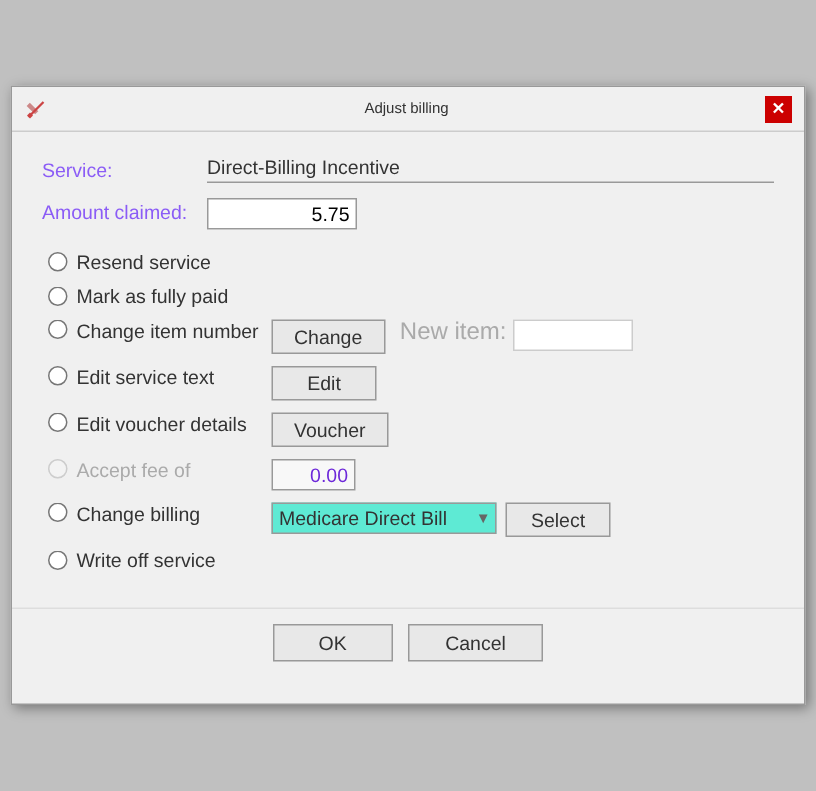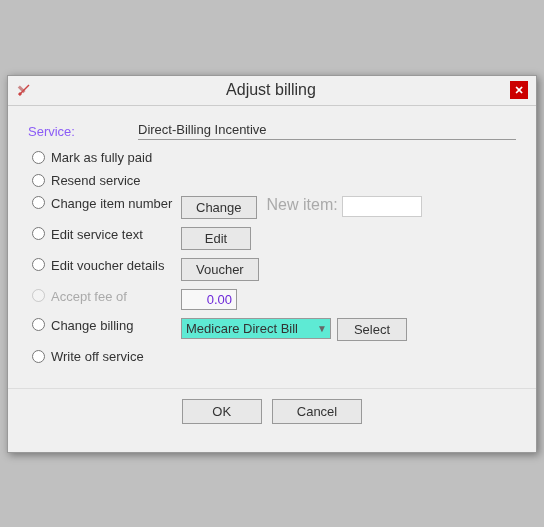--- a/index.html
+++ b/index.html
@@ -33,21 +33,21 @@
       display: flex;
       align-items: center;
       justify-content: space-between;
       padding: 6px 8px;
       height: 30px;
     }
 
     .title-bar-title {
       flex: 1;
       text-align: center;
-      font-size: 16px;
+      font-size: 10px;
       color: #333;
     }
 
     .close-btn {
       background: #cc0000;
       color: white;
       border: none;
       width: 18px;
       height: 18px;
       font-size: 11px;
@@ -243,29 +243,33 @@
     <button class="close-btn">✕</button>
   </div>
 
   <div class="dialog-body">
 
     <div class="form-row">
       <span class="label">Service:</span>
       <span class="service-value">Direct-Billing Incentive</span>
     </div>
 
+    <div class="form-row" style="margin-bottom:14px;">
+      <span class="label">Amount claimed:</span>
+      <input class="amount-field" type="text" value="5.75" style="">
+    </div>
+
+    <div class="radio-row">
+      <input type="radio" name="billing-option" id="resend-service" style="">
+      <label class="radio-label" for="resend-service">Resend service</label>
+    </div>
 
     <div class="radio-row">
       <input type="radio" name="billing-option" id="mark-paid" style="">
       <label class="radio-label" for="mark-paid">Mark as fully paid</label>
-    </div>
-
-    <div class="radio-row">
-      <input type="radio" name="billing-option" id="resend-service" style="">
-      <label class="radio-label" for="resend-service">Resend service</label>
     </div>
 
     <div class="action-row">
       <input type="radio" name="billing-option" id="change-item" style="">
       <label class="radio-label" for="change-item" style="min-width:130px;">Change item number</label>
       <button class="btn">Change</button>
       <span class="new-item-label">New item:</span>
       <input class="new-item-field" type="text" value="" style="">
     </div>
 

